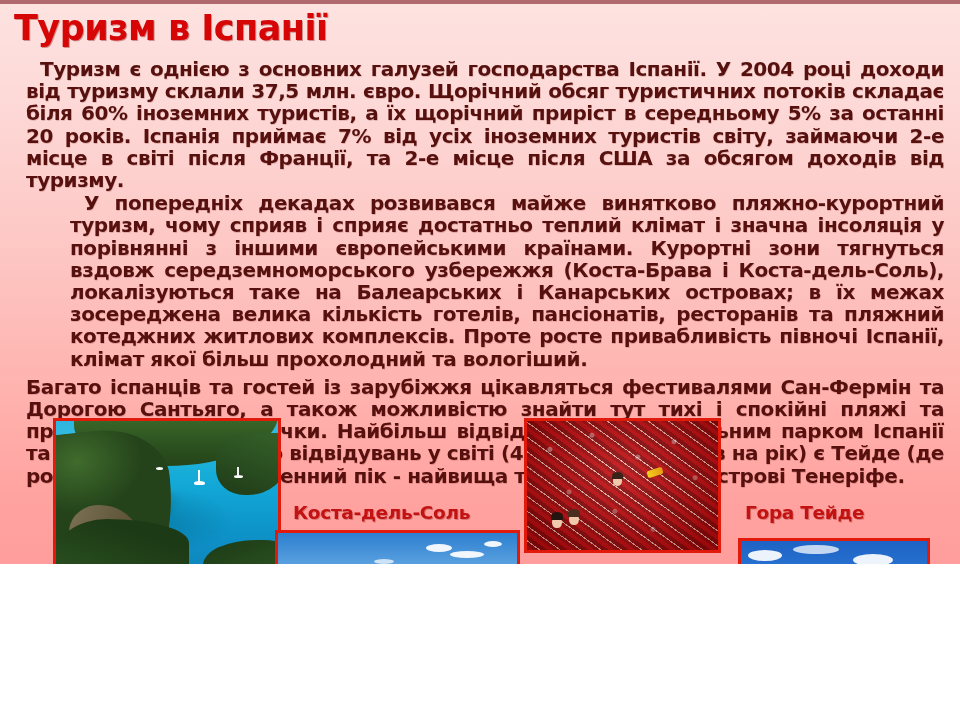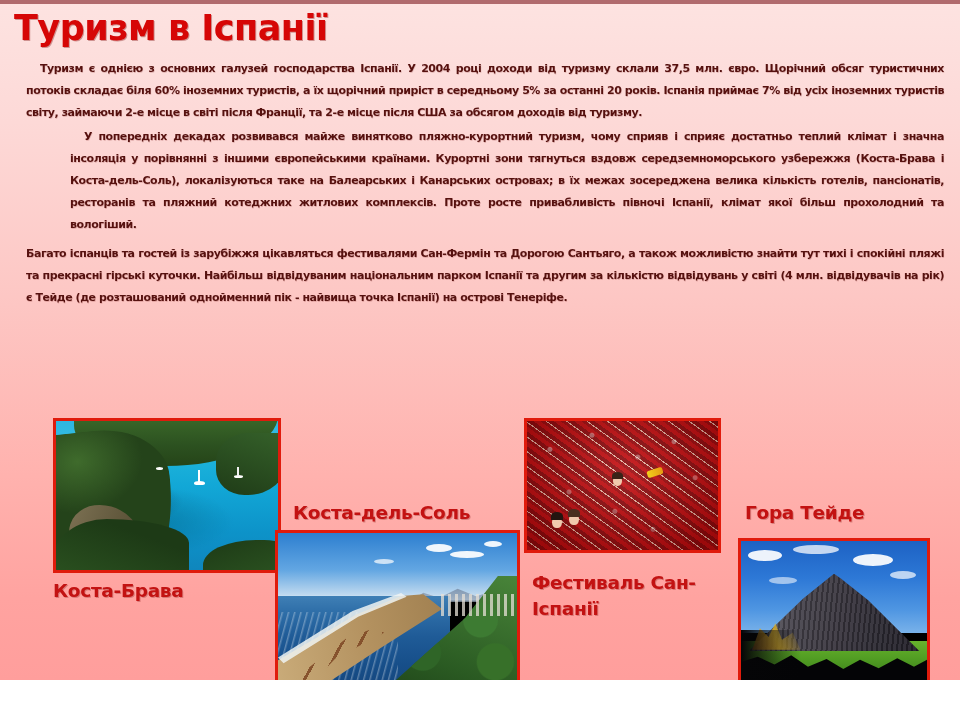--- a/index.html
+++ b/index.html
@@ -10,21 +10,21 @@
   body {
     width: 960px;
     height: 720px;
     overflow: hidden;
     font-family: "Liberation Sans", sans-serif;
   }
 
   #slide {
     position: relative;
     width: 960px;
-    height: 680px;
+    height: 564px;
     background: linear-gradient(to bottom, #fde3e1 0%, #fdd9d7 18%, #fdc6c3 45%, #ffb2ae 70%, #ffa3a0 88%, #ff9e9c 100%);
     overflow: hidden;
   }
 
   
   #top-band {
     position: absolute;
     top: 0; left: 0;
     width: 960px;
     height: 4px;
@@ -46,21 +46,21 @@
   }
 
   
   #body-text {
     position: absolute;
     left: 26px;
     top: 58px;
     width: 918px;
     color: #56110f;
     font-family: "DejaVu Sans", sans-serif;
-    font-size: 11px;
+    font-size: 20px;
     font-weight: bold;
     line-height: 22.2px;
     letter-spacing: -0.45px;
     text-align: justify;
     text-shadow: 0.5px 0.5px 0 rgba(120,20,20,0.18);
   }
   #body-text p {
     margin: 0 0 0 0;
     text-indent: 14px;
   }

